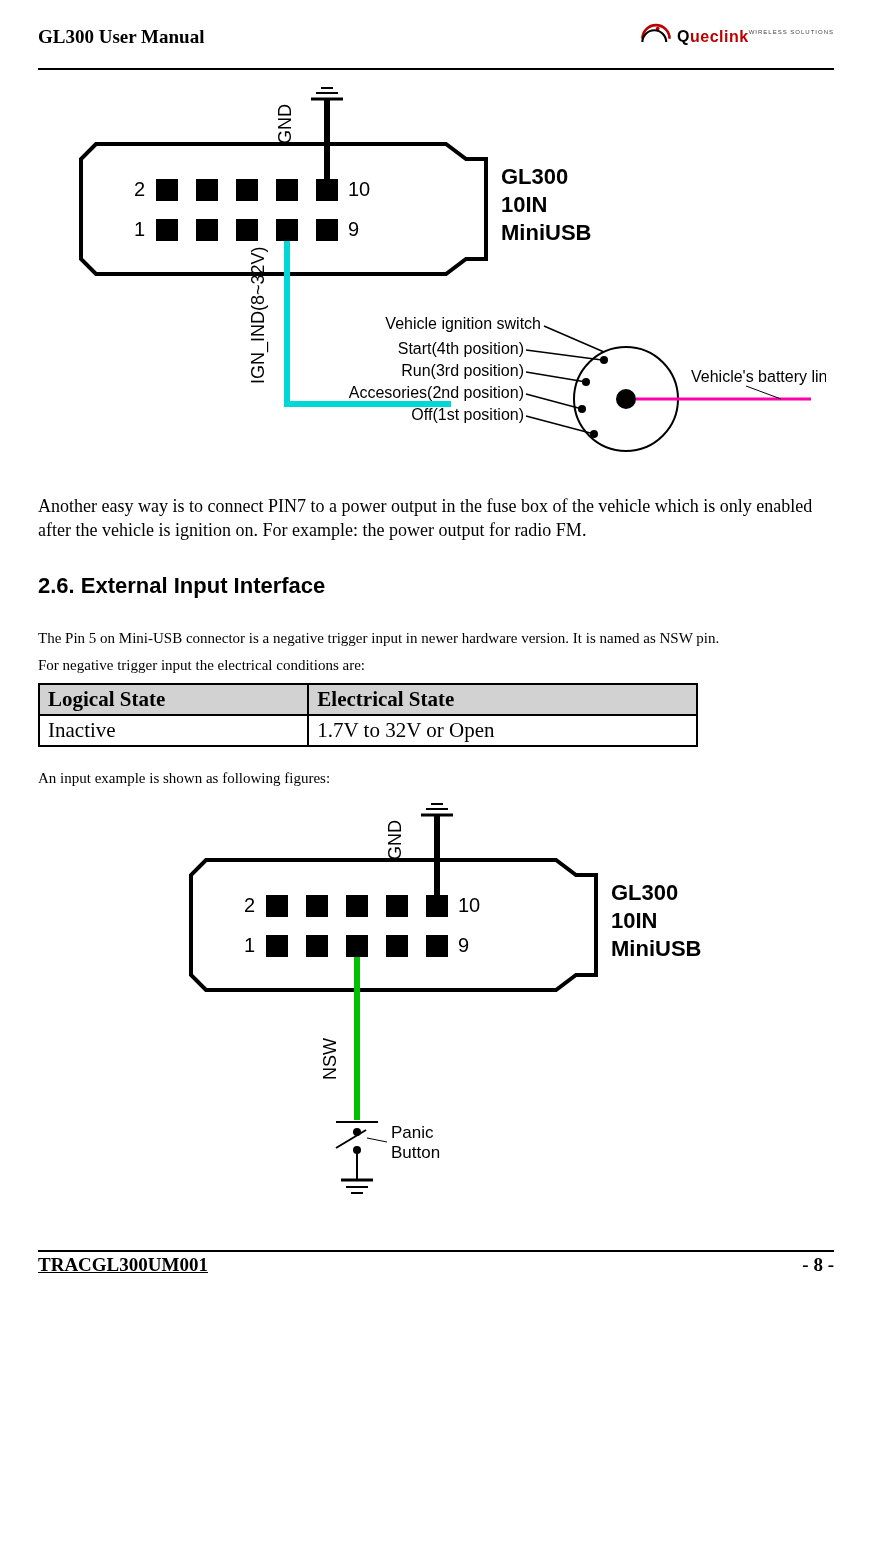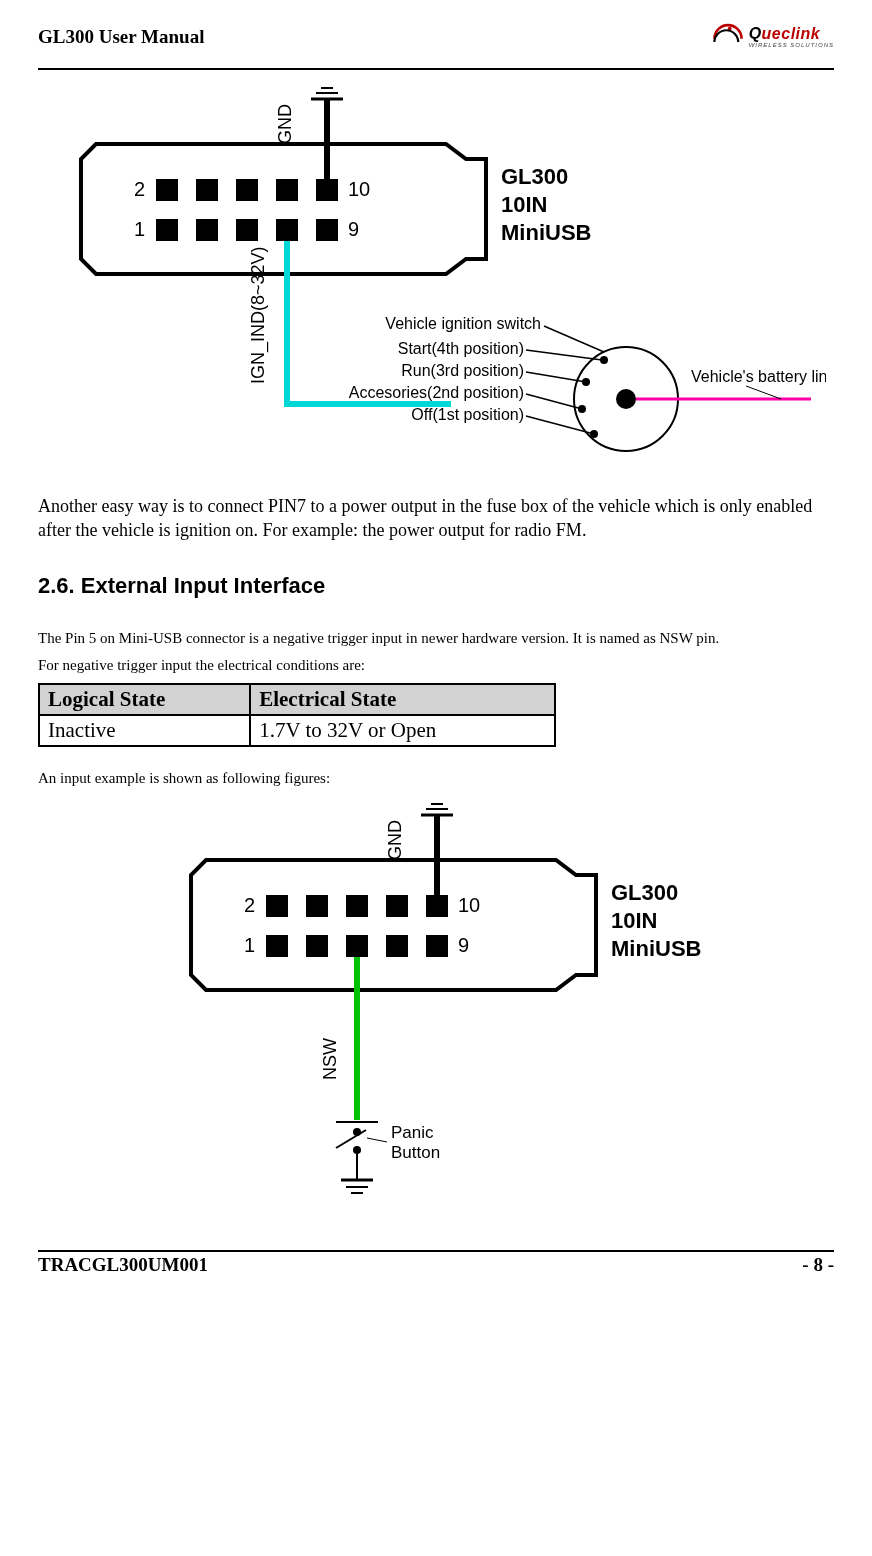--- a/index.html
+++ b/index.html
@@ -31,23 +31,21 @@
     display: flex;
     align-items: center;
     gap: 4px;
   }
   .logo-arc {
     width: 34px;
     height: 34px;
   }
   .logo-text {
     display: flex;
-    flex-direction: column;
     line-height: 1;
-    font-style: italic;
   }
   .logo-text .brand {
     font-family: Arial, Helvetica, sans-serif;
     font-size: 16px;
     font-weight: bold;
     letter-spacing: .5px;
   }
   .logo-text .brand .q { color: #000; }
   .logo-text .brand .rest { color: #b00; }
   .logo-text .tag {
@@ -72,21 +70,21 @@
     font-weight: bold;
     margin: 30px 0 28px 0;
   }
   .body-text {
     font-size: 15px;
     line-height: 1.55;
     margin-bottom: 4px;
   }
   table.cond {
     border-collapse: collapse;
-    width: 518px;
+    width: 660px;
     margin: 6px 12px 20px 0;
   }
   table.cond th, table.cond td {
     border: 2px solid #000;
     padding: 2px 8px;
     font-size: 21px;
     text-align: left;
     font-family: "Times New Roman", Times, serif;
   }
   table.cond th {
@@ -94,21 +92,21 @@
     font-weight: bold;
   }
   .footer-row {
     display: flex;
     justify-content: space-between;
     border-top: 2px solid #000;
     padding-top: 2px;
     margin-top: 24px;
     font-size: 19px;
   }
-  .footer-row .doc-id { font-weight: bold; }
+  .footer-row .doc-id { font-weight: bold; text-decoration: underline; }
   .footer-row .page-num { font-weight: bold; }
   
   .svgt { font-family: Arial, Helvetica, sans-serif; }
   .svgtb { font-family: Arial, Helvetica, sans-serif; font-weight: bold; }
 </style>
 </head>
 <body>
 
 <div class="page">
 

